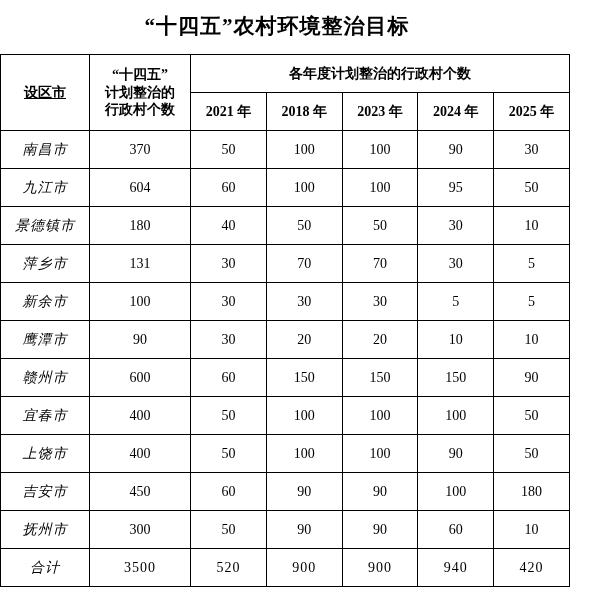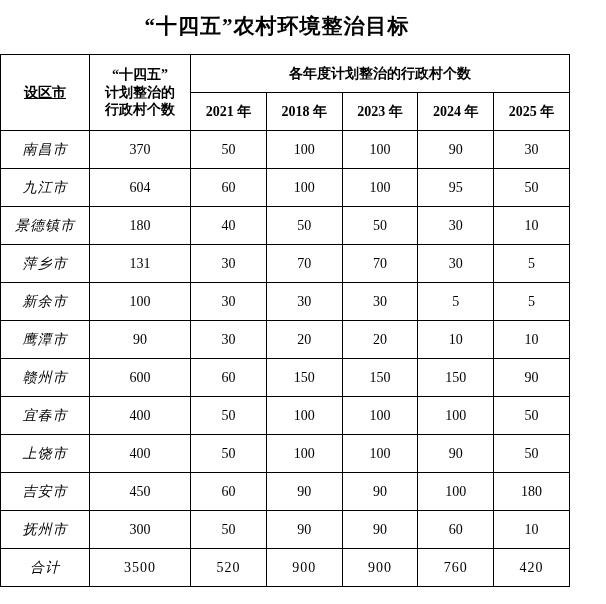--- a/index.html
+++ b/index.html
@@ -208,19 +208,19 @@
         <td class="cell-num">90</td>
         <td class="cell-num">60</td>
         <td class="cell-num">10</td>
       </tr>
       <tr class="total-row">
         <td class="row-label">合计</td>
         <td class="cell-num">3500</td>
         <td class="cell-num">520</td>
         <td class="cell-num">900</td>
         <td class="cell-num">900</td>
-        <td class="cell-num">760</td>
+        <td class="cell-num">940</td>
         <td class="cell-num">420</td>
       </tr>
     </tbody>
   </table>
 
 </div>
 
 </body></html>

